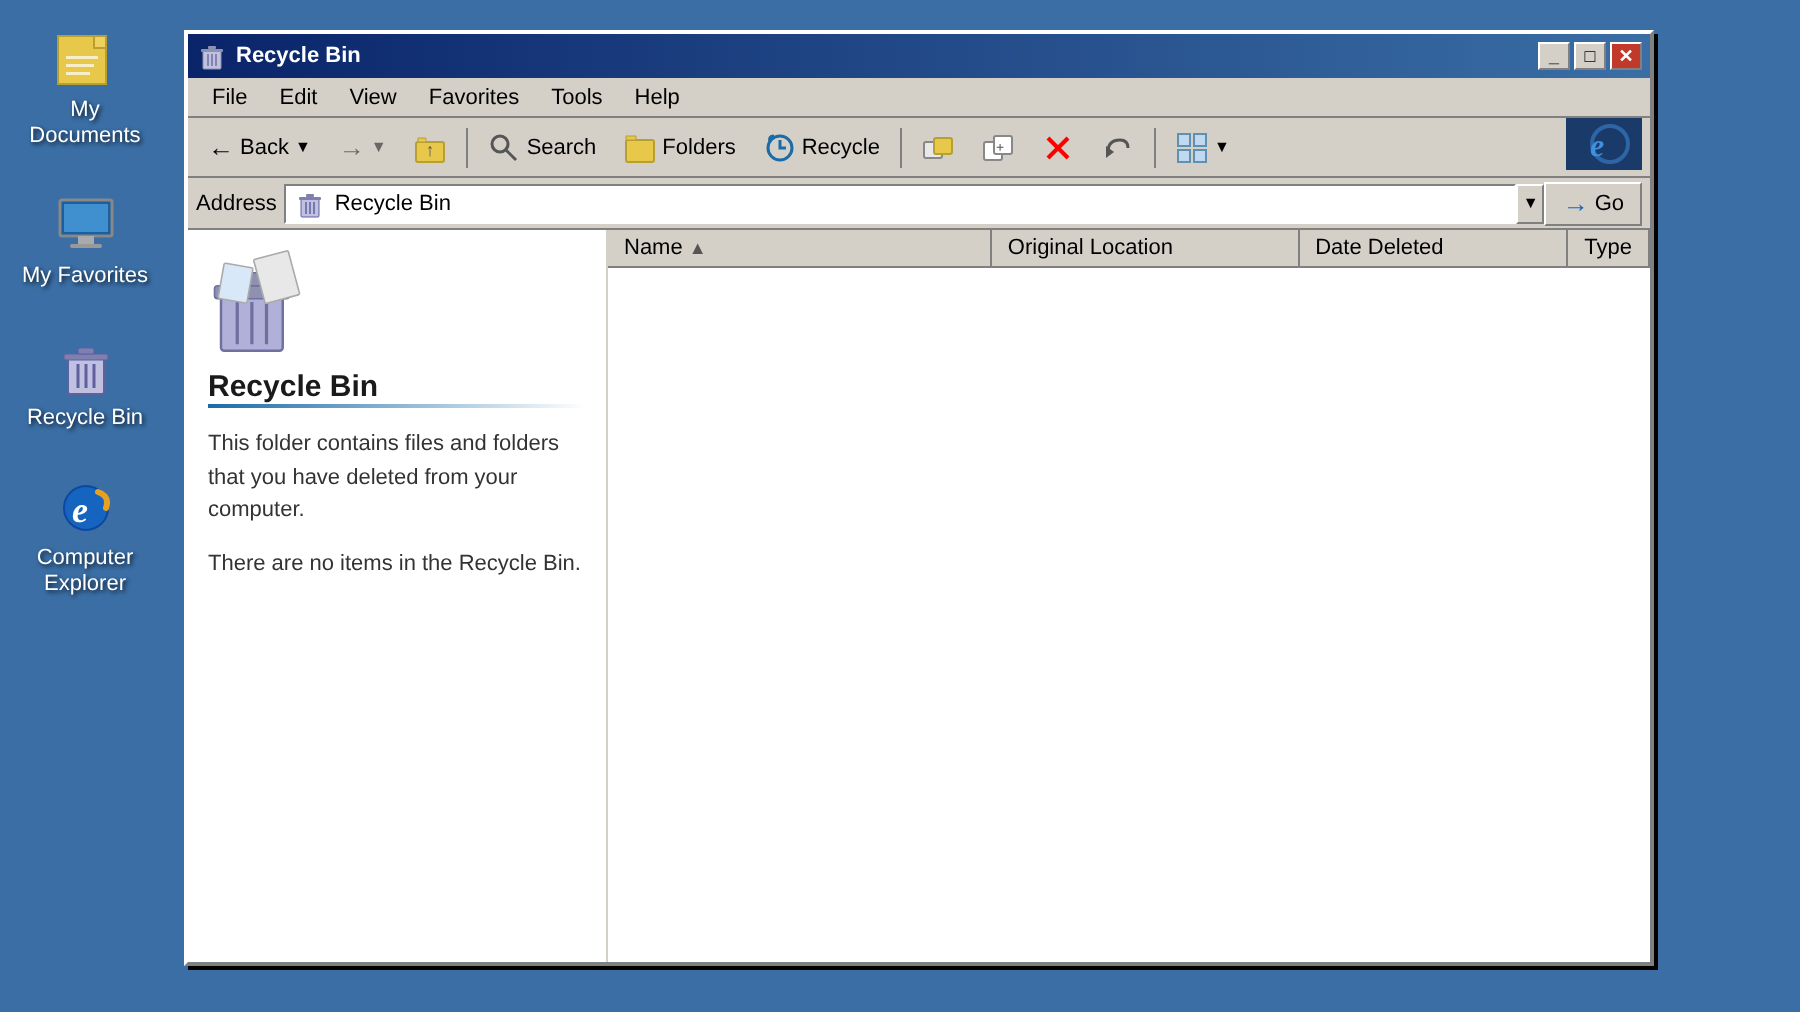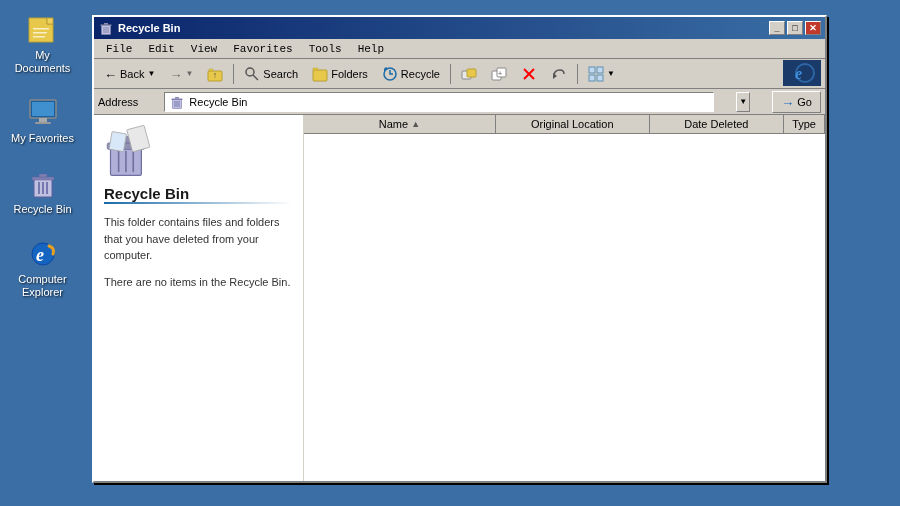--- a/index.html
+++ b/index.html
@@ -103,21 +103,20 @@
       display: flex;
       align-items: center;
       padding: 0 4px;
       border-bottom: 1px solid #808080;
       flex-shrink: 0;
     }
     .menu-item {
       padding: 2px 8px;
       cursor: pointer;
       font-size: 11px;
-      font-family: Liberation Mono, monospace;
     }
 
     
     .toolbar {
       height: 30px;
       background: #d4d0c8;
       display: flex;
       align-items: center;
       padding: 0 4px;
       gap: 2px;
@@ -142,21 +141,21 @@
     }
 
     
     .addressbar {
       height: 26px;
       background: #d4d0c8;
       display: flex;
       align-items: center;
       padding: 2px 4px;
       border-bottom: 1px solid #808080;
-      gap: 22px;
+      gap: 0;
       flex-shrink: 0;
     }
     .addressbar-label {
       font-size: 11px;
       margin-right: 4px;
     }
     .addressbar-input {
       flex: 1;
       height: 20px;
       background: white;
@@ -247,21 +246,20 @@
     }
     .file-col-header {
       padding: 3px 8px;
       font-size: 11px;
       border-right: 1px solid #808080;
       cursor: pointer;
       user-select: none;
       display: flex;
       align-items: center;
       gap: 3px;
-      justify-content: center;
     }
     .col-name { width: 200px; }
     .col-location { width: 160px; }
     .col-date { width: 140px; }
     .col-type { flex: 1; }
     .file-list-body {
       flex: 1;
       overflow-y: auto;
       background: white;
     }

